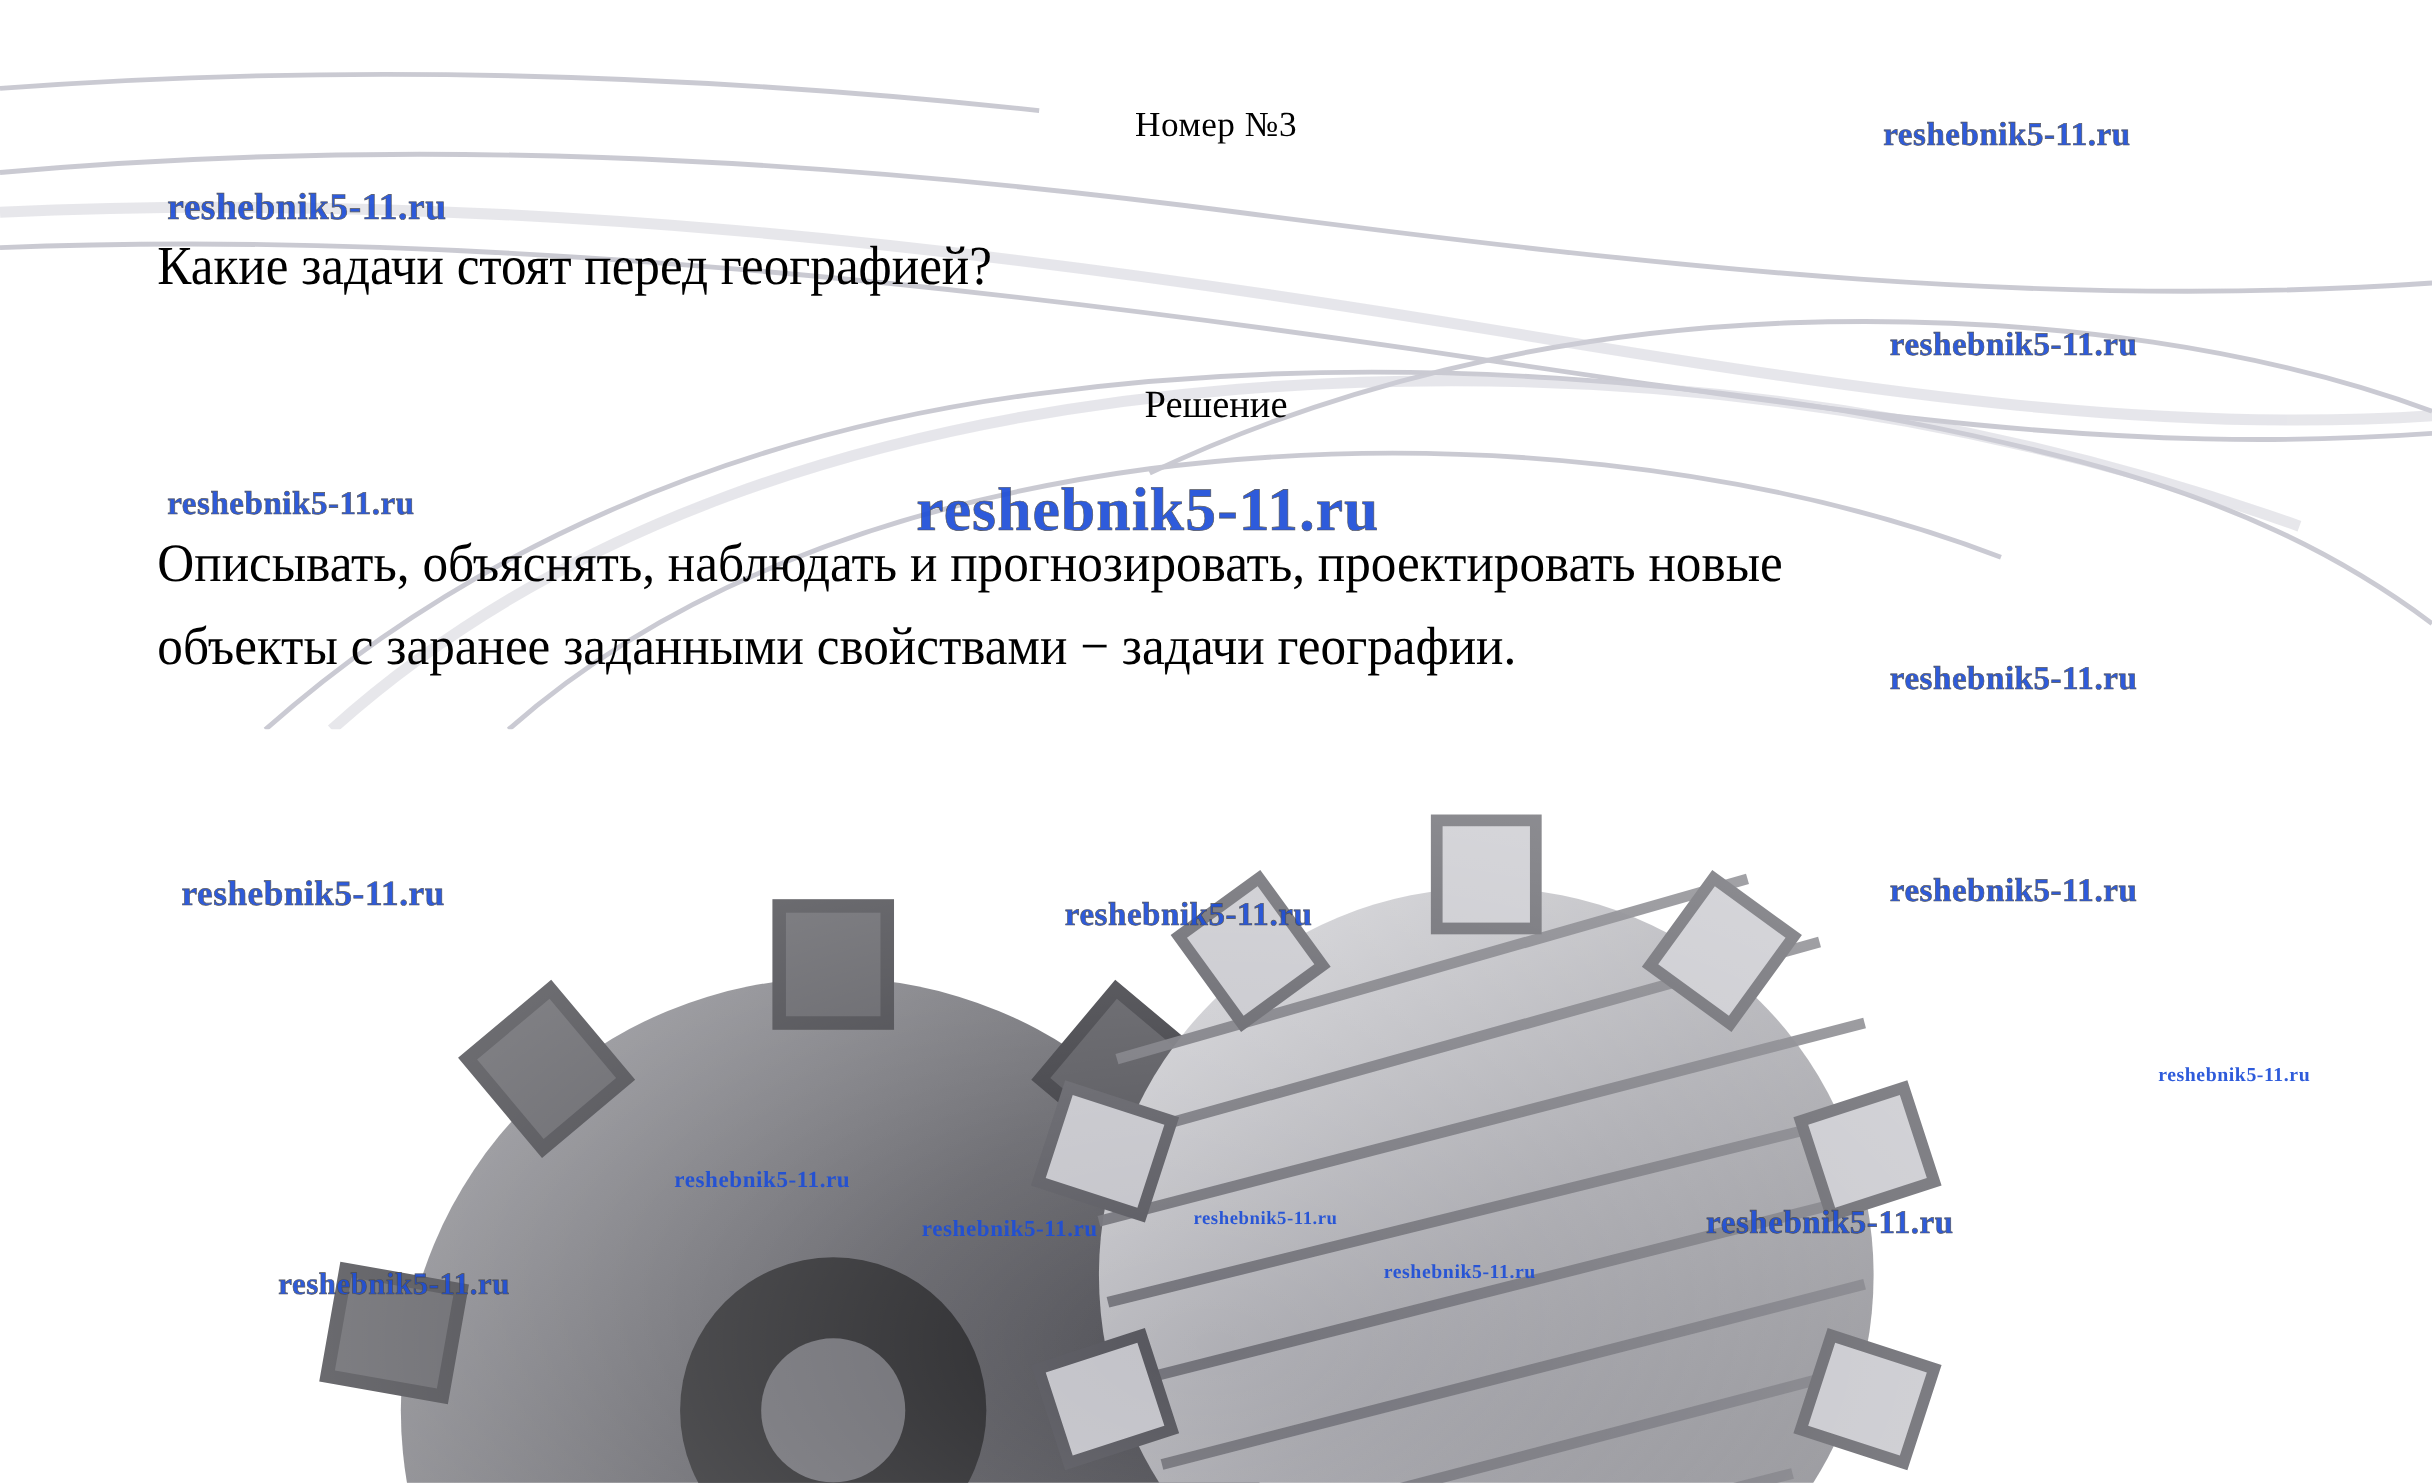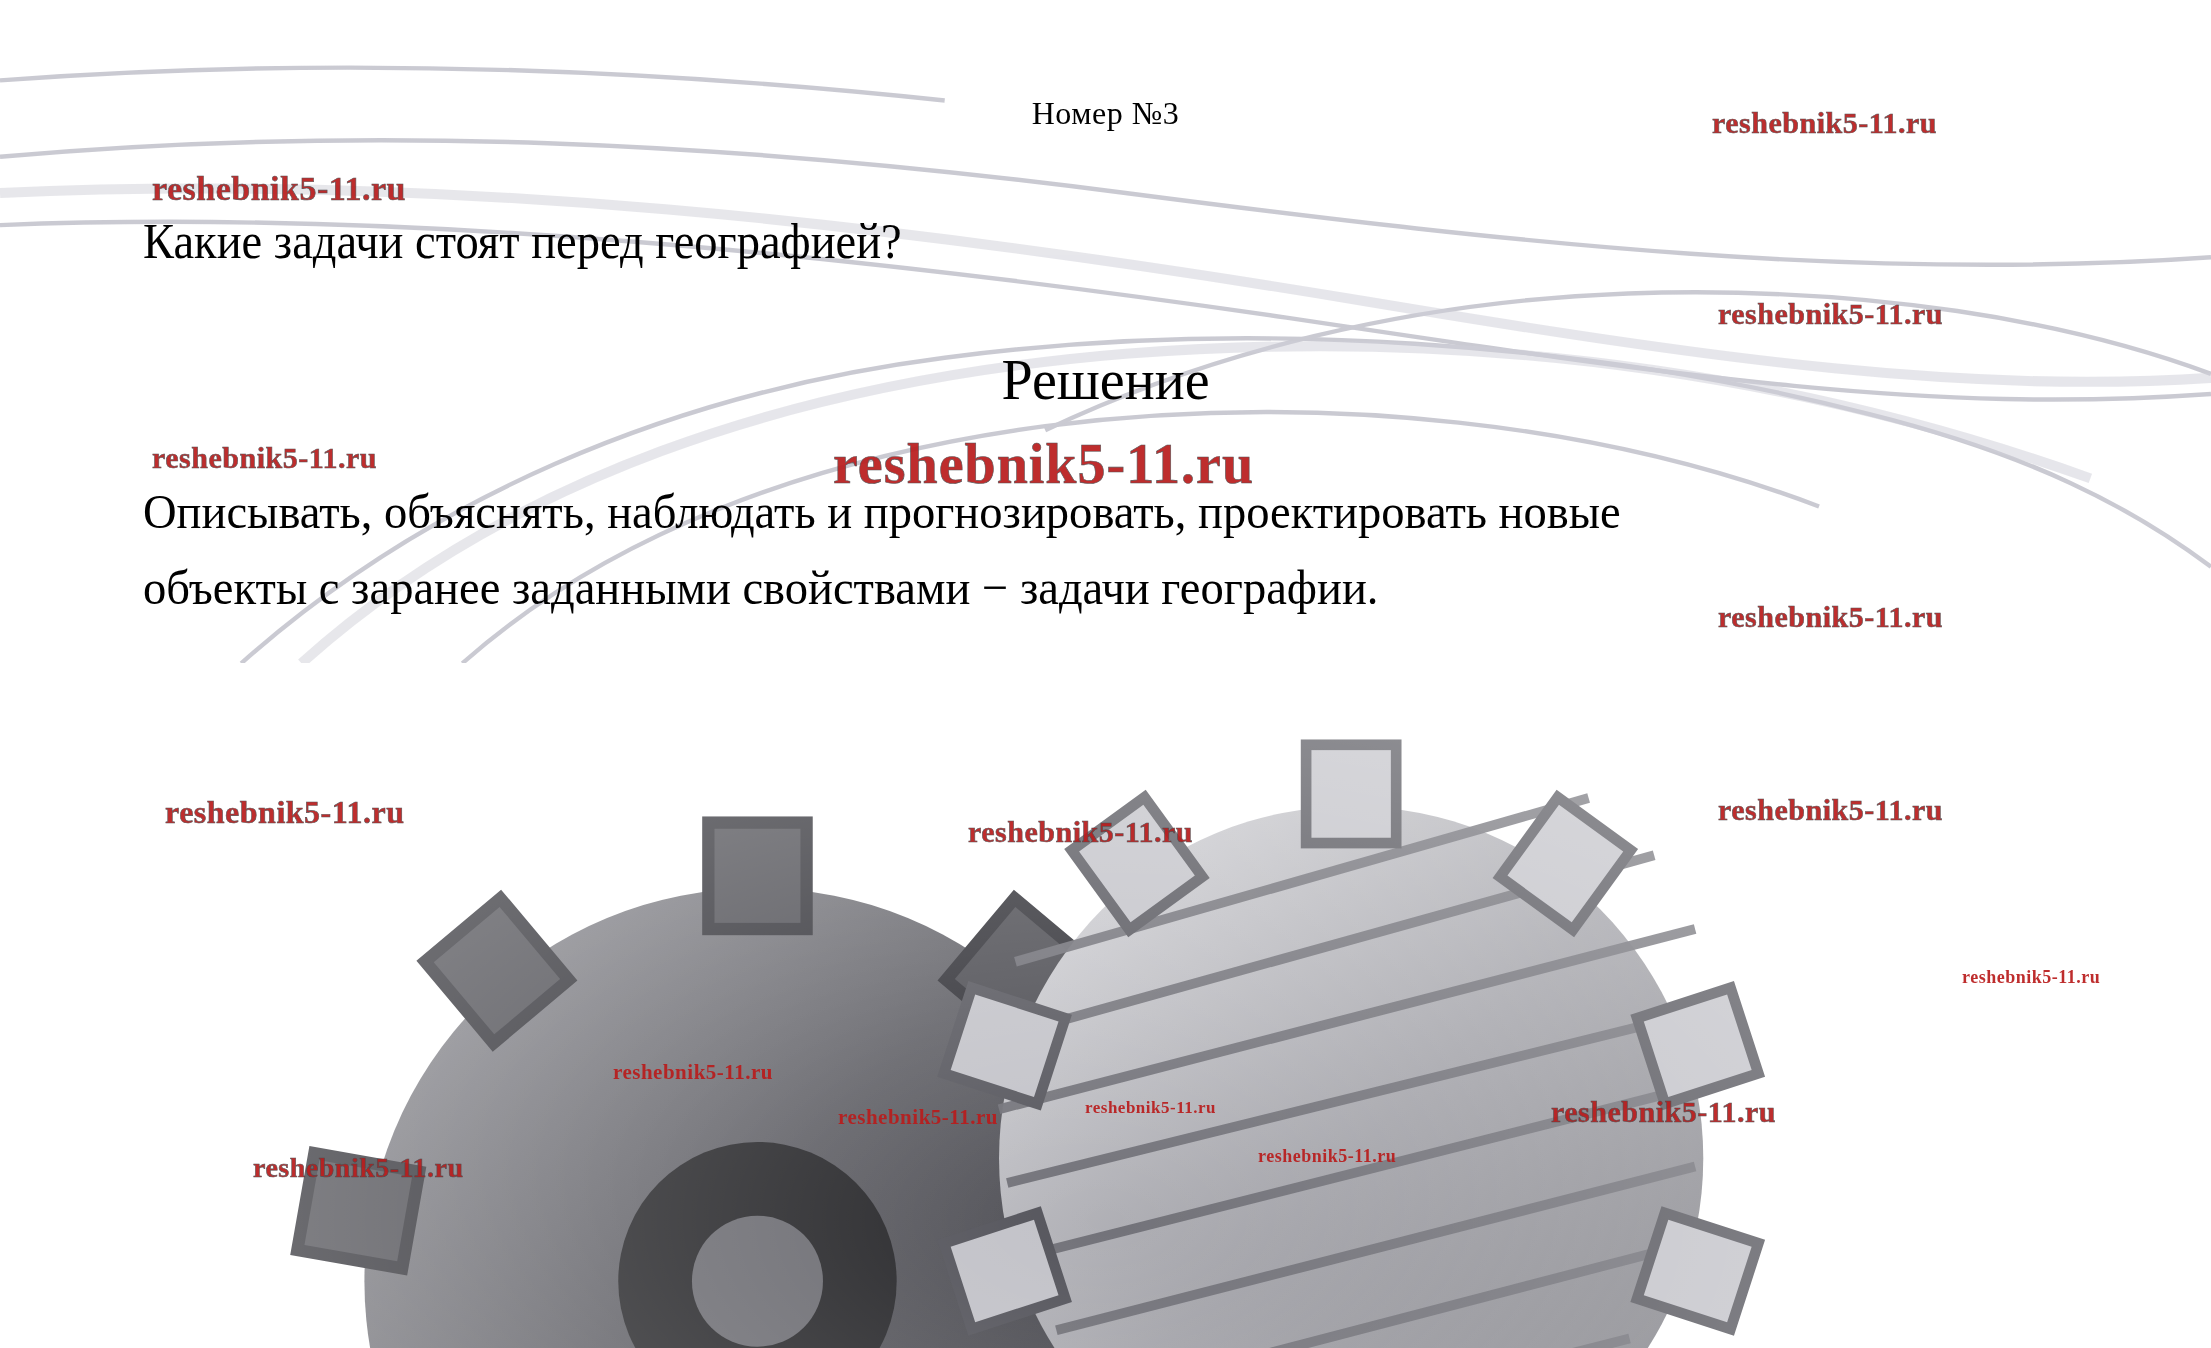--- a/index.html
+++ b/index.html
@@ -36,42 +36,42 @@
     transform: scaleX(0.93);
     transform-origin: left center;
     white-space: nowrap;
   }
   .solution-title {
     position: absolute;
     left: 0;
     top: 348px;
     width: 2211px;
     text-align: center;
-    font-size: 56px;
+    font-size: 35px;
     font-family: "Liberation Serif", "DejaVu Serif", serif;
   }
   .answer-block {
     position: absolute;
     left: 143px;
     top: 474px;
     width: 1950px;
     font-size: 49px;
     line-height: 76px;
     font-family: "Liberation Serif", "DejaVu Serif", serif;
     transform: scaleX(0.95);
     transform-origin: left top;
   }
   .answer-line { white-space: nowrap; display: block; }
 
   
   .wm {
     position: absolute;
     font-family: "Liberation Serif", "DejaVu Serif", serif;
     font-weight: bold;
-    color: #b91c1c;
+    color: #1d4ed8;
     white-space: nowrap;
     letter-spacing: 0.5px;
     -webkit-text-stroke: 0.6px #4a4a4d;
     opacity: 0.92;
   }
   .wm-a { left: 152px;  top: 170px;  font-size: 34px; }
   .wm-b { left: 1712px; top: 106px;  font-size: 30px; }
   .wm-c { left: 1718px; top: 297px;  font-size: 30px; }
   .wm-d { left: 152px;  top: 441px;  font-size: 30px; }
   .wm-e { left: 833px;  top: 432px;  font-size: 56px; letter-spacing: 1px; }

